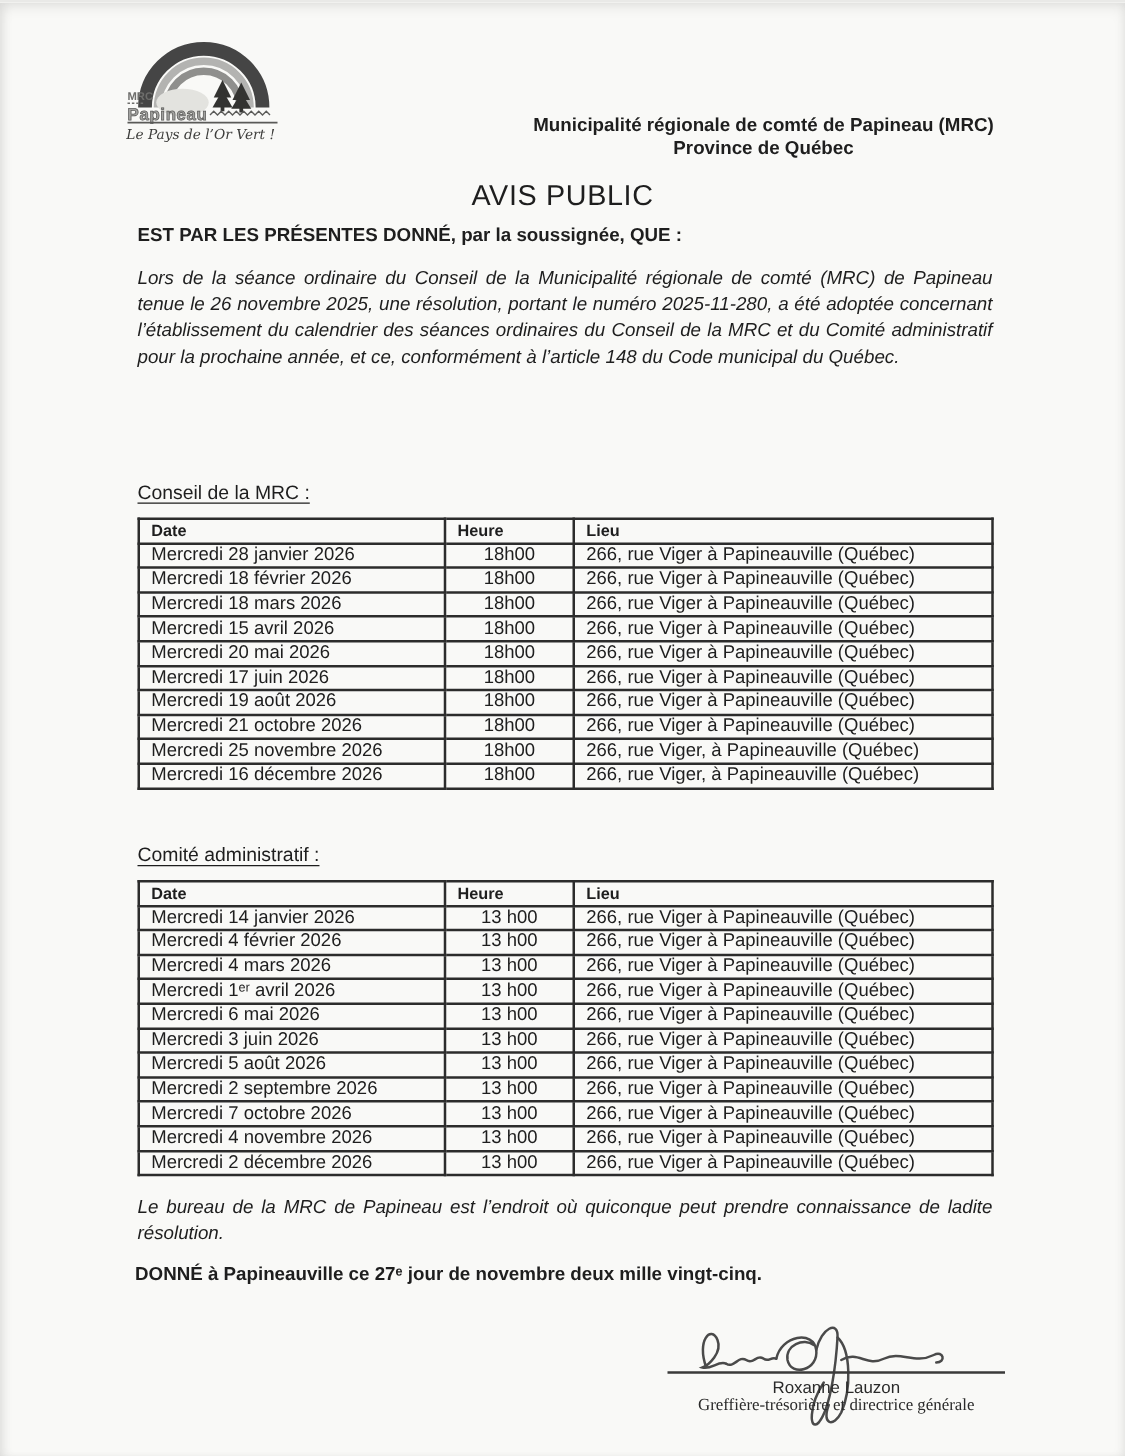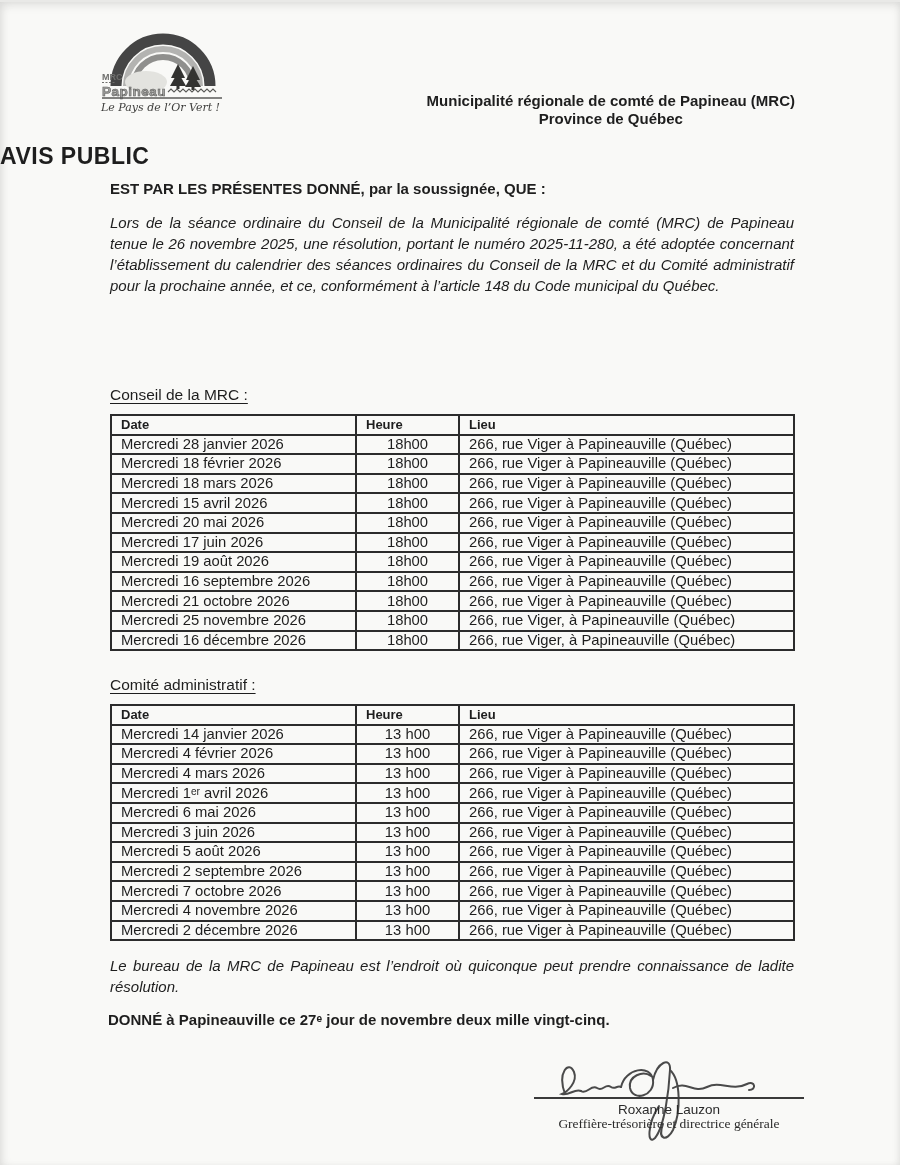--- a/index.html
+++ b/index.html
@@ -17,22 +17,22 @@
   
   .org-block{
     top:90px; right:105px;
     text-align:center;
     font-weight:bold;
     font-size:15px;
     line-height:18px;
   }
   .doc-title{
     top:141px; left:0; width:900px;
-    text-align:left;
-    font-weight:bold;
+    text-align:center;
+    font-weight:normal;
     font-size:23px;
     letter-spacing:0.5px;
   }
   .intro-line{
     top:178px; left:110px; width:690px;
     font-weight:bold;
     font-size:15px;
   }
   .para{
     left:110px; width:684px;
@@ -183,25 +183,20 @@
           <td class="col-date">Mercredi 17 juin 2026</td>
           <td class="col-heure">18h00</td>
           <td class="col-lieu">266, rue Viger à Papineauville (Québec)</td>
         </tr>
         <tr>
           <td class="col-date">Mercredi 19 août 2026</td>
           <td class="col-heure">18h00</td>
           <td class="col-lieu">266, rue Viger à Papineauville (Québec)</td>
         </tr>
         <tr>
-          <td class="col-date">Mercredi 16 septembre 2026</td>
-          <td class="col-heure">18h00</td>
-          <td class="col-lieu">266, rue Viger à Papineauville (Québec)</td>
-        </tr>
-        <tr>
           <td class="col-date">Mercredi 21 octobre 2026</td>
           <td class="col-heure">18h00</td>
           <td class="col-lieu">266, rue Viger à Papineauville (Québec)</td>
         </tr>
         <tr>
           <td class="col-date">Mercredi 25 novembre 2026</td>
           <td class="col-heure">18h00</td>
           <td class="col-lieu">266, rue Viger, à Papineauville (Québec)</td>
         </tr>
         <tr>

